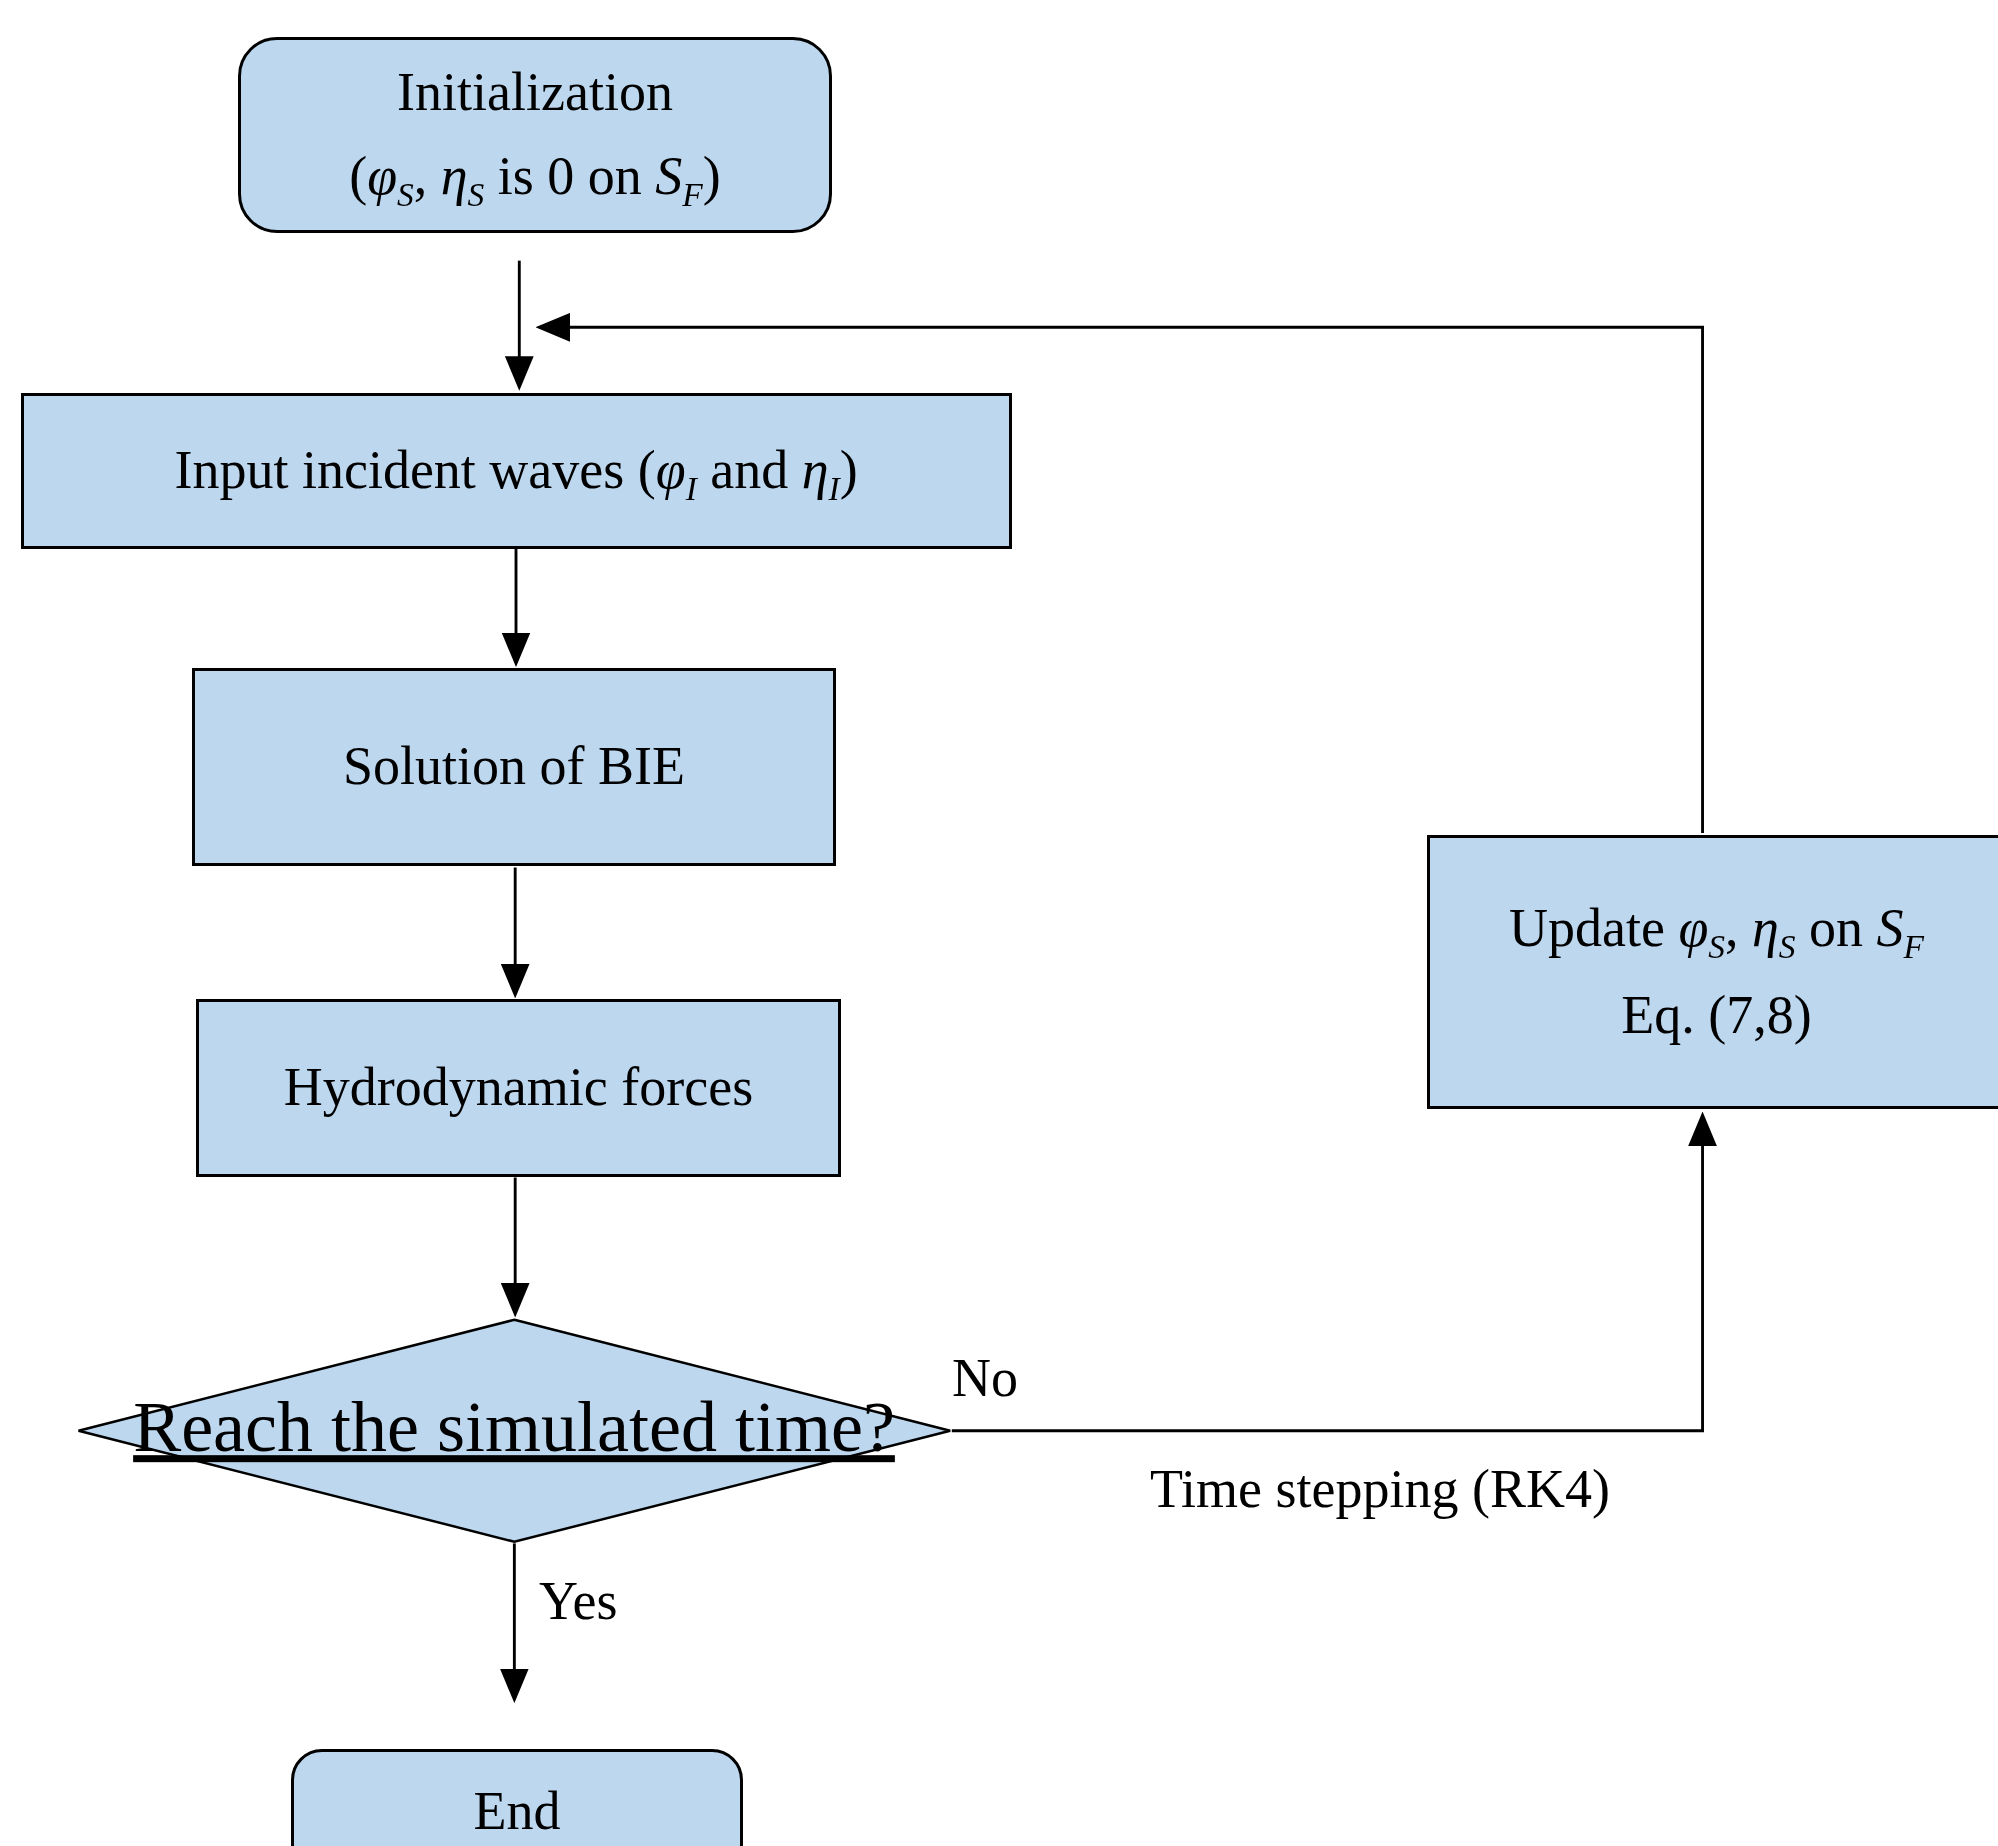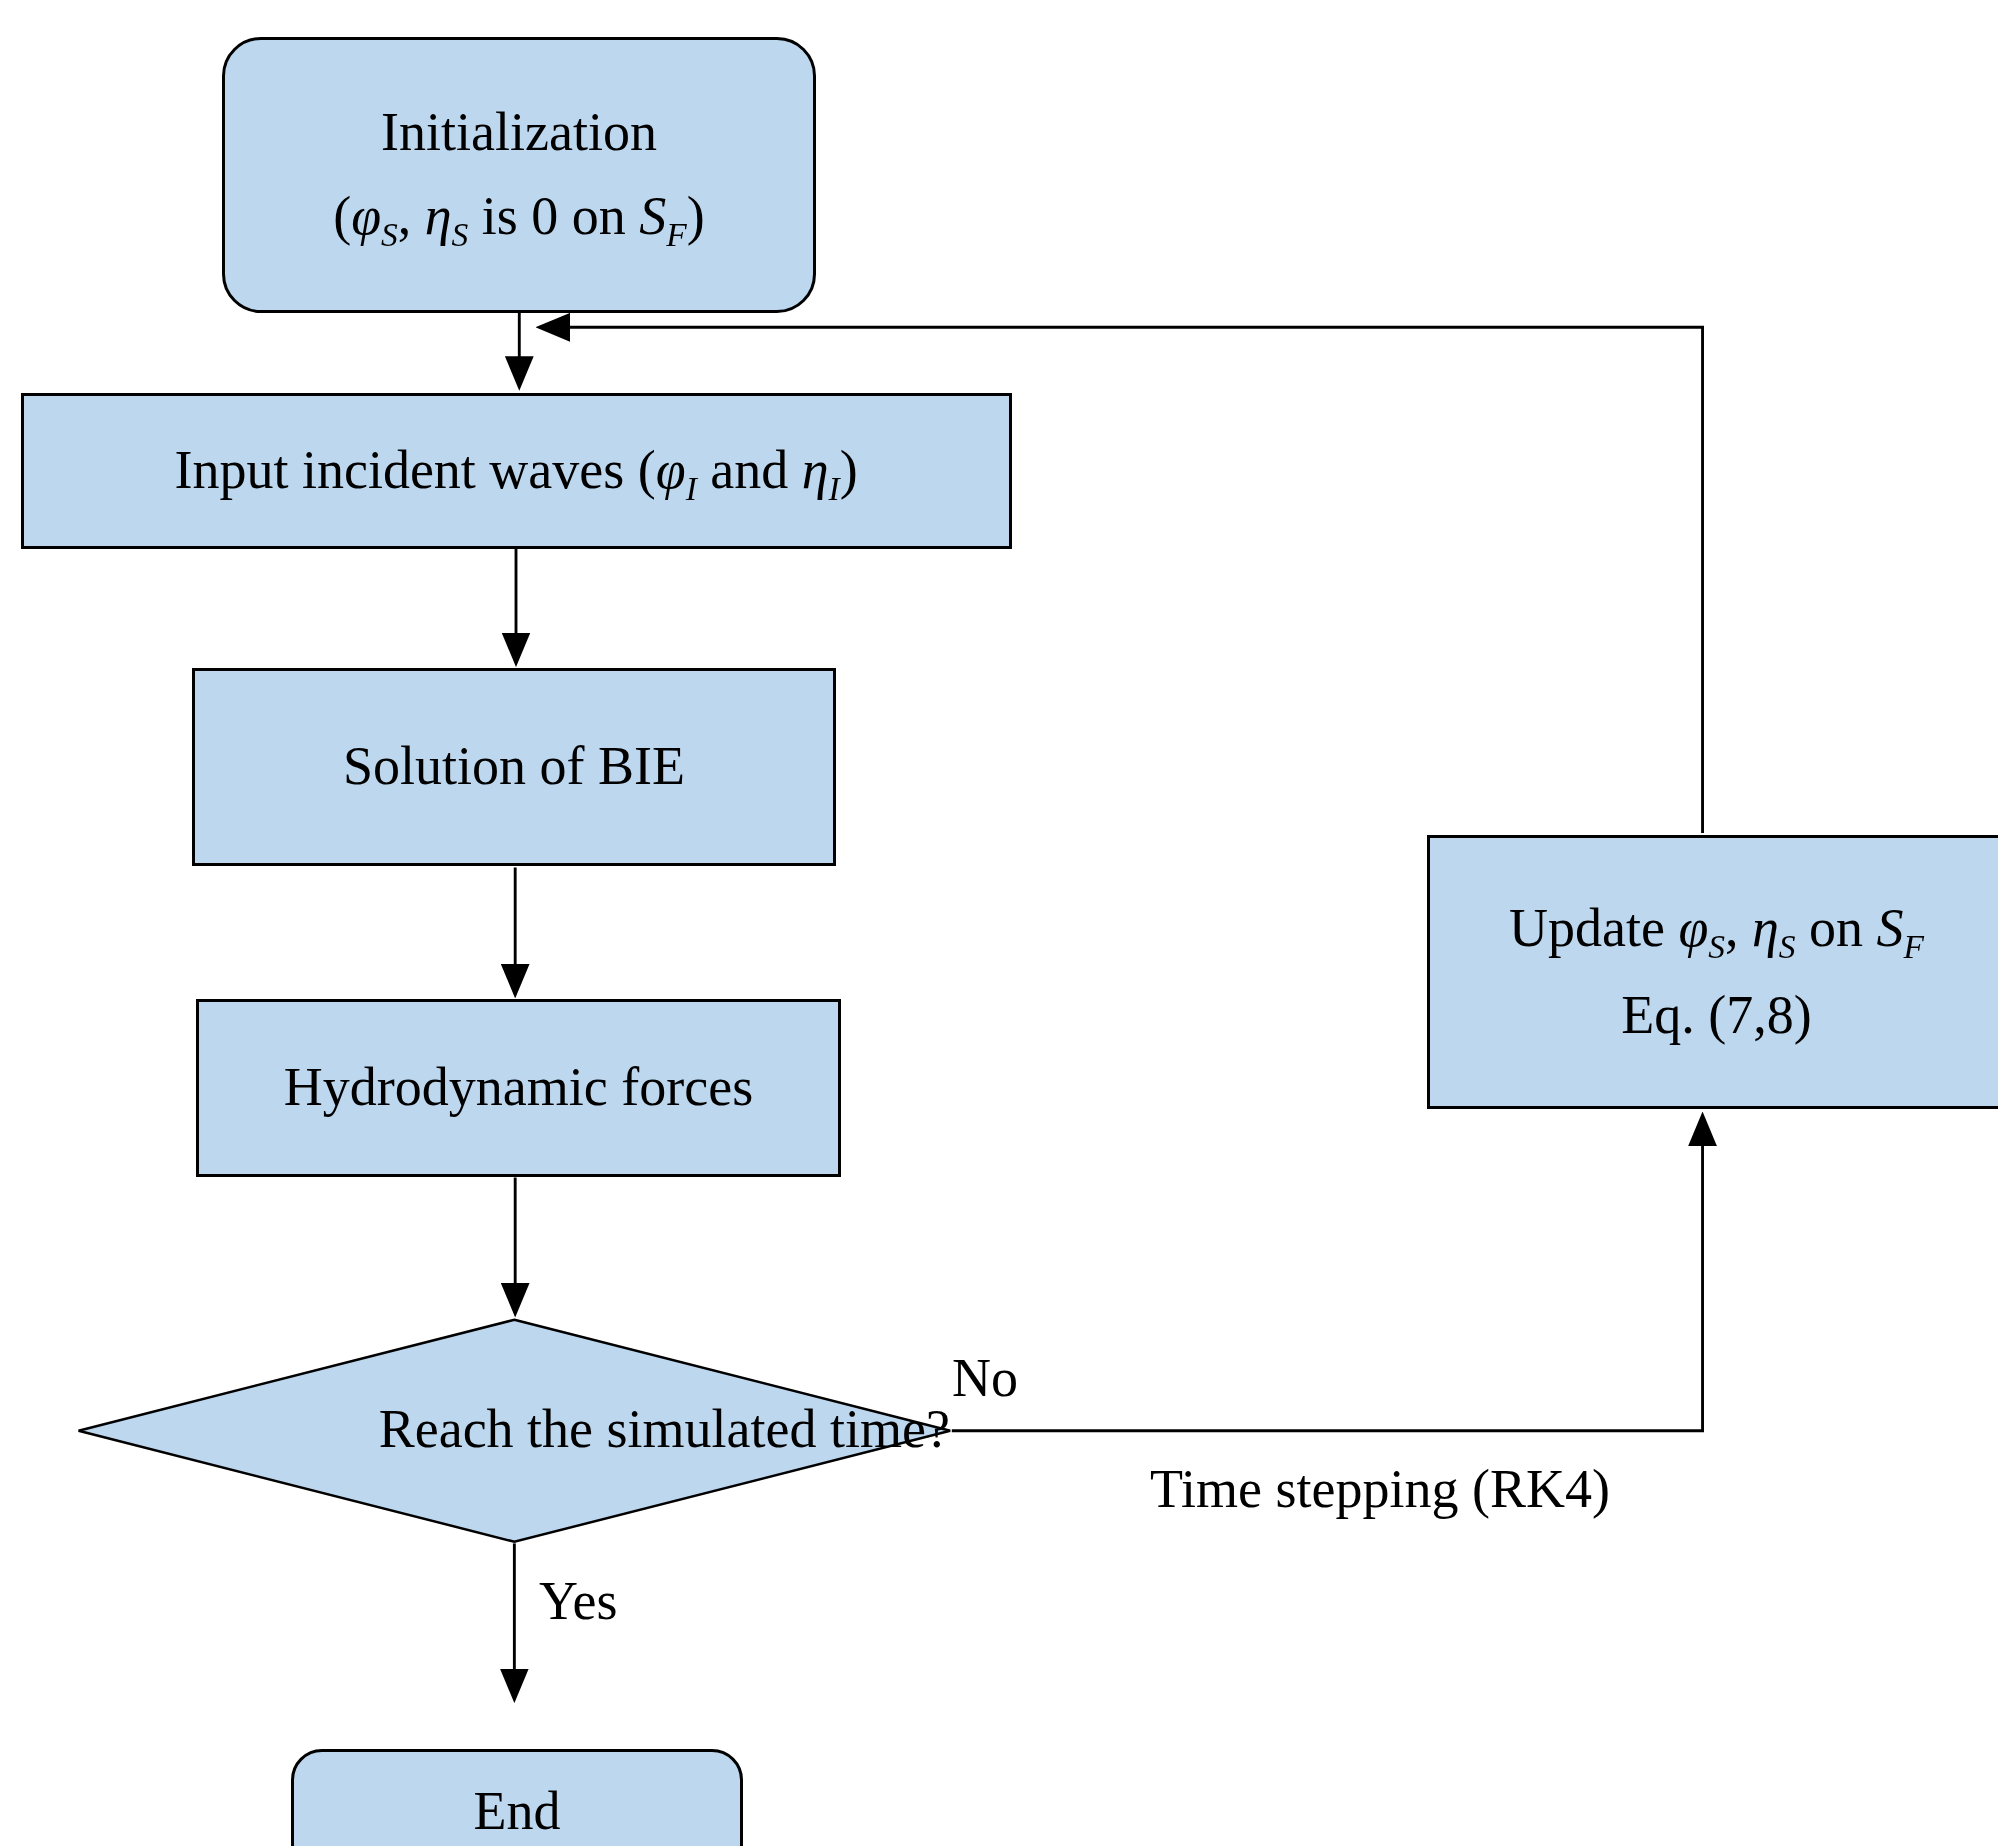--- a/index.html
+++ b/index.html
@@ -58,35 +58,36 @@
     font-style: italic;
     font-size: 62%;
     line-height: 0;
   }
   .diamond-label {
     position: absolute;
     left: 78px;
     top: 1431px;
     width: 872px;
     transform: translateY(-54%);
-    text-align: right;
-    font-size: 54px;
+    text-align: center;
+    font-size: 72px;
     white-space: nowrap;
+    text-decoration: underline;
   }
   .edge-label {
     position: absolute;
     font-size: 54px;
     line-height: 1.1;
     white-space: nowrap;
   }
   #label-no   { left: 952px; top: 1349px; }
   #label-yes  { left: 539px;  top: 1572px; }
   #label-time { left: 1150px; top: 1460px; }
 
-  #node-initialization { left: 222px;  top: 37px;   width: 594px;  height: 276px; justify-content: center; }
+  #node-initialization { left: 238px;  top: 37px;   width: 594px;  height: 196px; justify-content: center; }
   #node-input          { left: 20.6px;   top: 393px;  width: 991px; height: 156px; }
   #node-solution       { left: 192px;  top: 668px;  width: 644px;  height: 198px; }
   #node-hydro          { left: 196px;  top: 999px; width: 645px;  height: 178px; text-align: center; }
   #node-update         { left: 1405px; top: 835px; width: 579px;  height: 274px; line-height: 1.62; margin-left: 22px; }
   #node-end            { left: 291px;  top: 1705px; width: 452px;  height: 126px; }
 </style>
 </head>
 <body>
 
 <div id="canvas">

